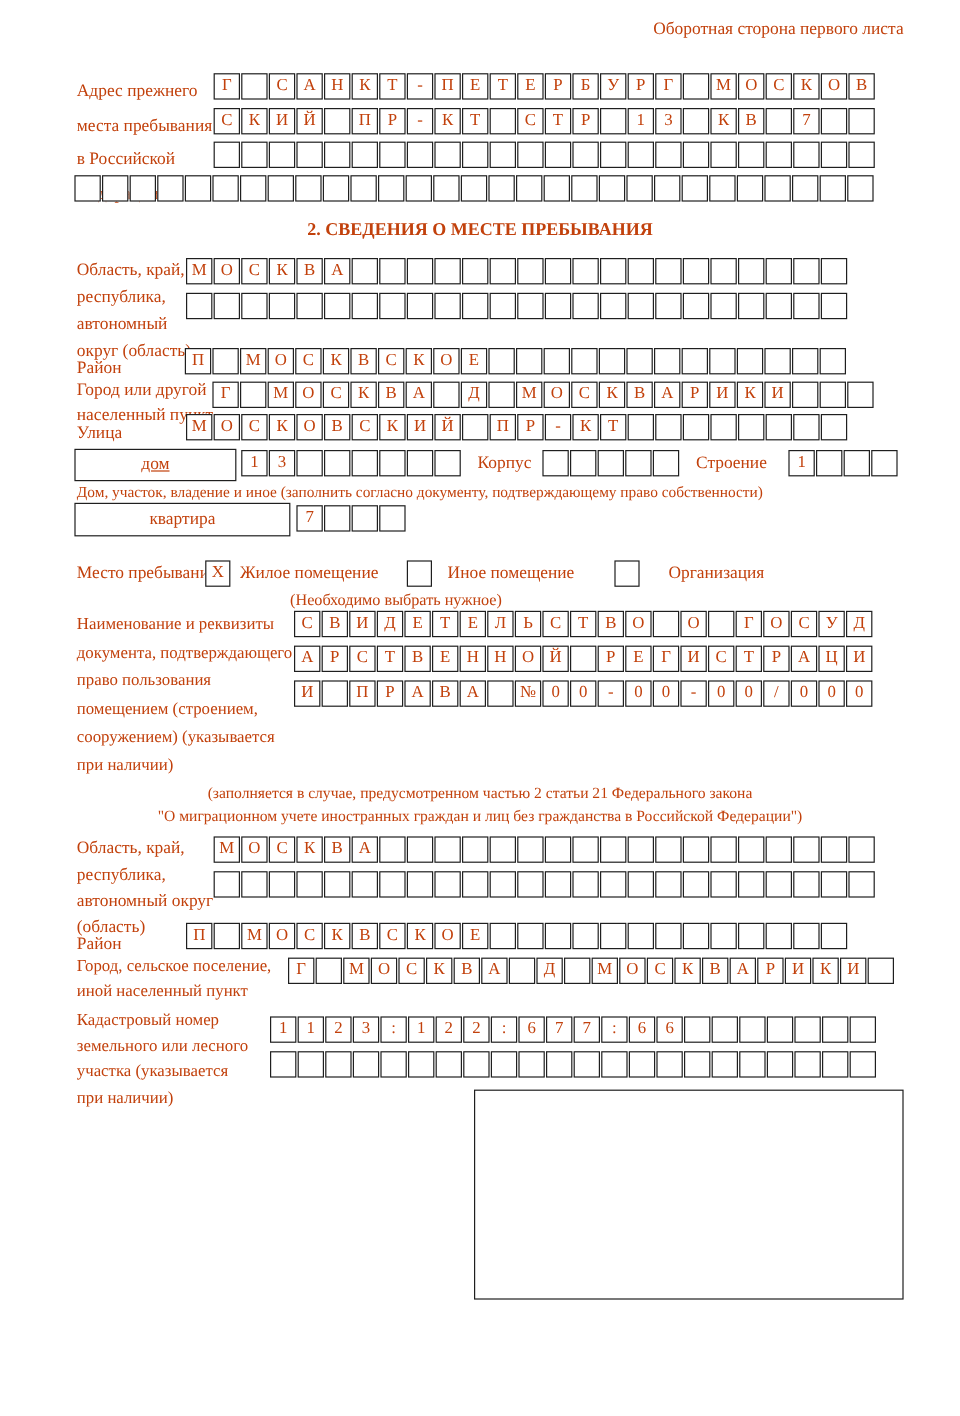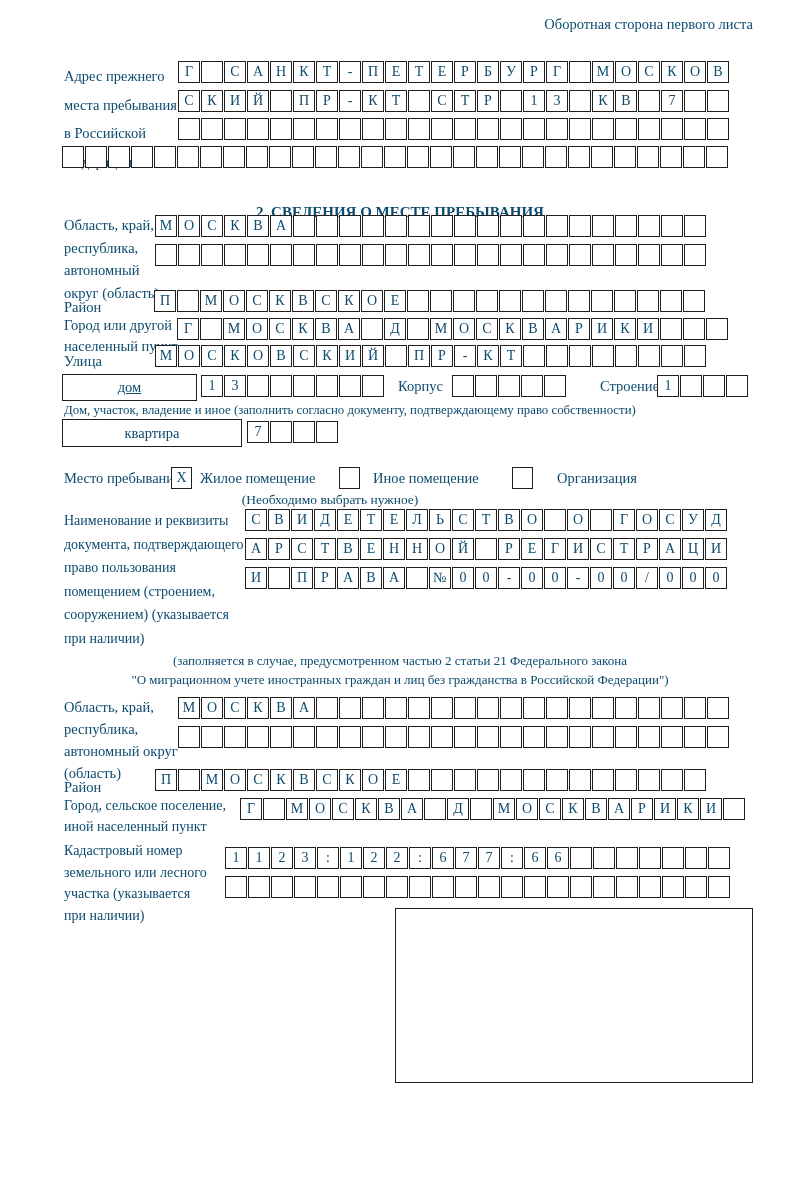--- a/index.html
+++ b/index.html
@@ -1,18 +1,18 @@
 <!DOCTYPE html>
 <html><head>
 <meta charset="utf-8">
 <style>
   html,body{margin:0;padding:0;background:#ffffff;}
   .page{
     position:relative;width:800px;height:1180px;background:#fff;
-    font-family:"Liberation Serif","DejaVu Serif",serif;color:#0c4a6e;
+    font-family:"Liberation Serif","DejaVu Serif",serif;color:#c2410c;
     overflow:hidden;
   }
   .abs{position:absolute;}
   .label{position:absolute;font-size:14.5px;line-height:22px;white-space:pre-line;}
   .cap{position:absolute;font-size:12.8px;white-space:nowrap;}
   .center{left:0;width:800px;text-align:center;}
   .bold{font-weight:bold;}
   .boxrow{position:absolute;display:flex;}
   .cell{
     width:20px;height:20px;border:1.5px solid #1f1f1f;margin-right:1px;
@@ -143,21 +143,21 @@
       <span class="cell"></span>
       <span class="cell"></span>
       <span class="cell"></span>
       <span class="cell"></span>
       <span class="cell"></span>
       <span class="cell"></span>
       <span class="cell"></span>
       <span class="cell"></span>
     </div>
 
-  <div class="abs center bold" style="top:204px;font-size:15px;">2. СВЕДЕНИЯ О МЕСТЕ ПРЕБЫВАНИЯ</div>
+  <div class="abs center bold" style="top:184px;font-size:15px;">2. СВЕДЕНИЯ О МЕСТЕ ПРЕБЫВАНИЯ</div>
 
   <div class="label" style="left:64px;top:214px;width:112px;line-height:22.5px;">Область, край,
 республика,
 автономный
 округ (область)</div>
   <div class="boxrow" style="left:155px;top:215px;">
       <span class="cell">М</span>
       <span class="cell">О</span>
       <span class="cell">С</span>
       <span class="cell">К</span>
@@ -306,21 +306,21 @@
       <span class="cell"></span>
     </div>
   <div class="abs" style="left:398px;top:378px;font-size:14.5px;">Корпус</div>
   <div class="boxrow" style="left:452px;top:375px;">
       <span class="cell"></span>
       <span class="cell"></span>
       <span class="cell"></span>
       <span class="cell"></span>
       <span class="cell"></span>
     </div>
-  <div class="abs" style="left:580px;top:378px;font-size:14.5px;margin-left:20px;">Строение</div>
+  <div class="abs" style="left:580px;top:378px;font-size:14.5px;">Строение</div>
   <div class="boxrow" style="left:657px;top:375px;">
       <span class="cell">1</span>
       <span class="cell"></span>
       <span class="cell"></span>
       <span class="cell"></span>
     </div>
   <div class="cap" style="left:64px;top:403px;">Дом, участок, владение и иное (заполнить согласно документу, подтверждающему право собственности)</div>
 
   <div class="labelbox" style="left:62px;top:419px;width:178px;height:26px;">квартира</div>
   <div class="boxrow" style="left:247px;top:421px;">

